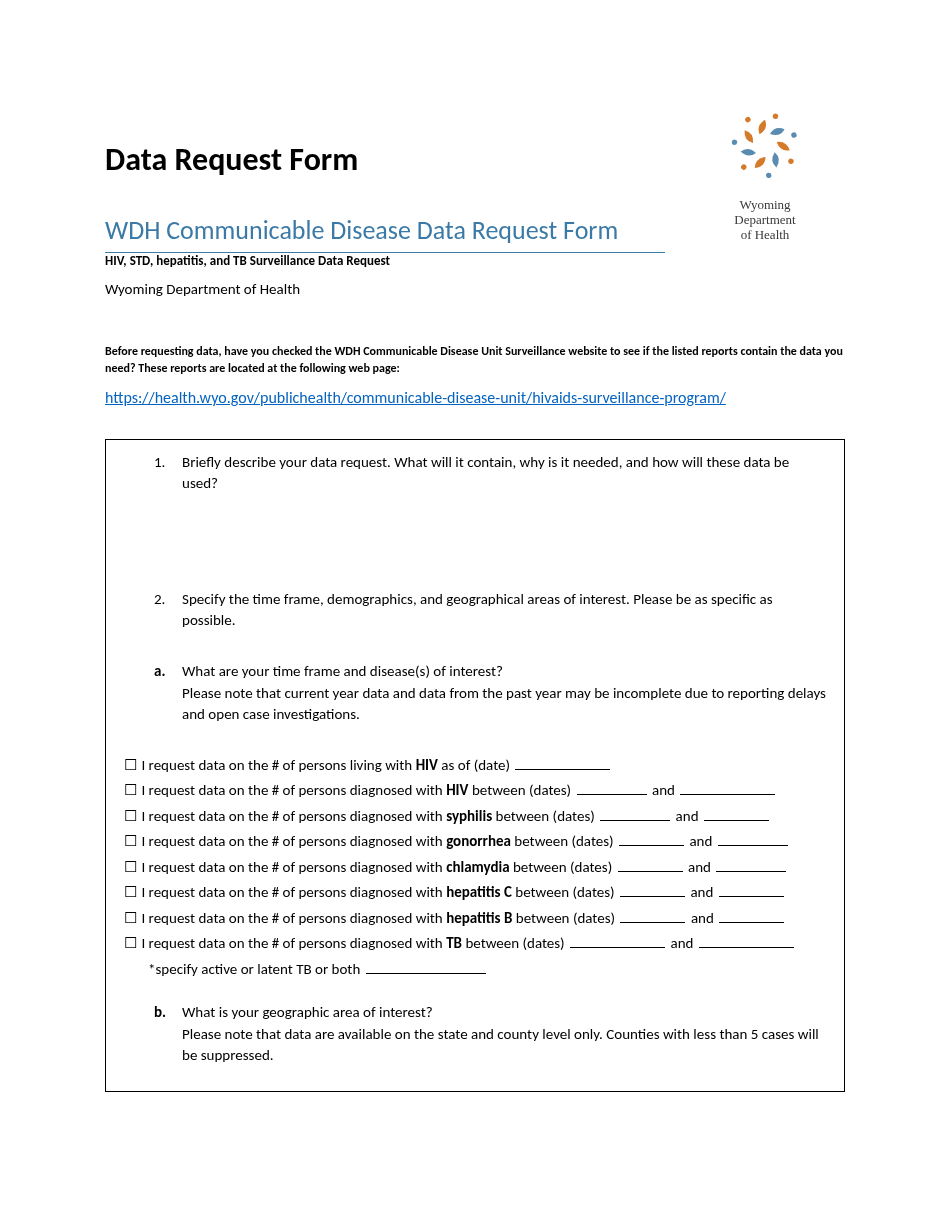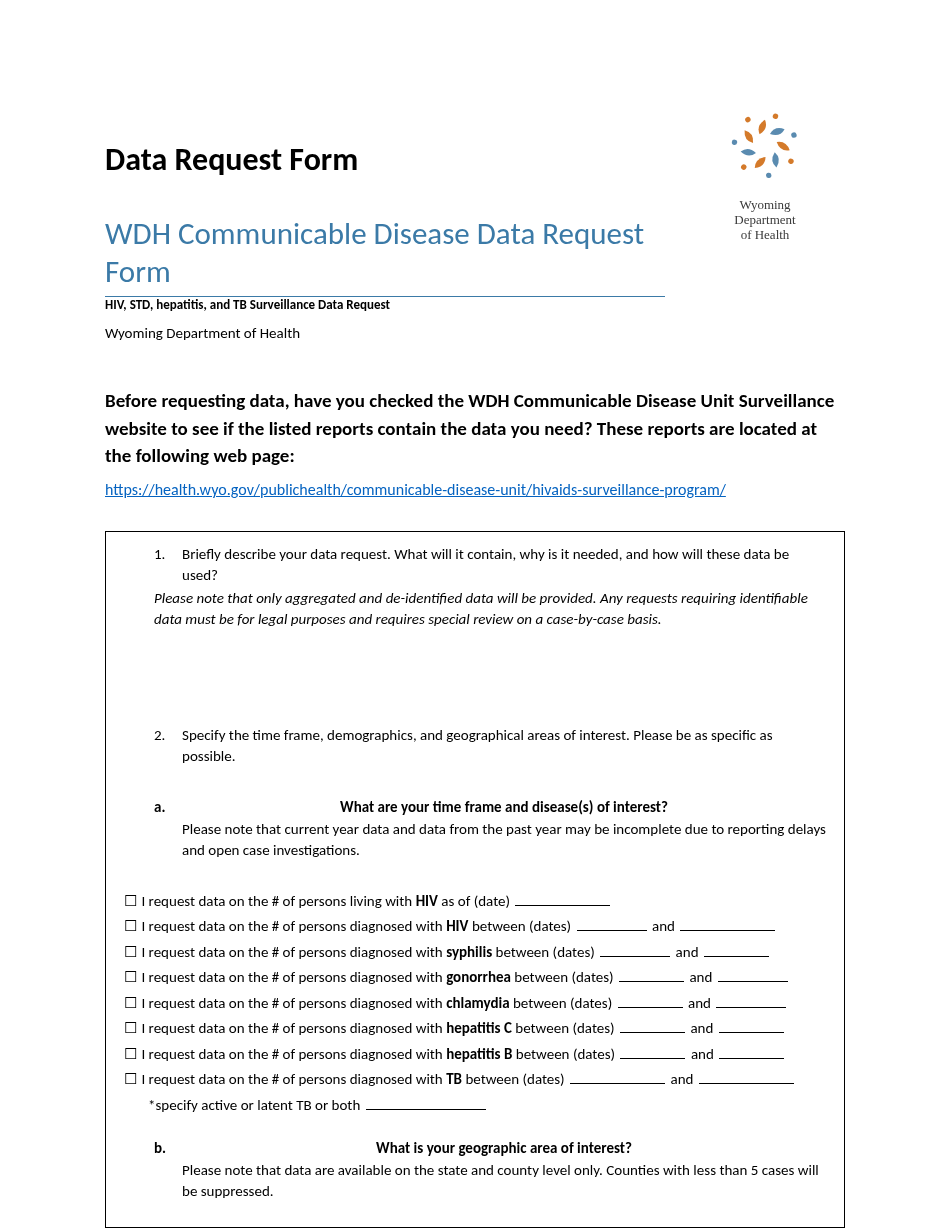--- a/index.html
+++ b/index.html
@@ -18,21 +18,21 @@
       align-items: flex-start;
     }
     .header-left { flex: 1; padding-top: 80px; }
     .page-title {
       font-size: 32px;
       font-weight: bold;
       color: #000;
       margin-bottom: 35px;
     }
     .form-title {
-      font-size: 31px;
+      font-size: 26px;
       font-weight: 300;
       color: #3b7aa7;
       border-bottom: 1px solid #3b7aa7;
       padding-bottom: 6px;
       margin-right: 20px;
     }
     .logo-box {
       width: 160px;
       text-align: center;
       padding-top: 40px;
@@ -49,21 +49,21 @@
       line-height: 1.15;
       color: #3a3a3a;
     }
     .section-bold {
       font-weight: bold;
       font-size: 13px;
     }
     .dept-line { margin-top: 12px; font-size: 15px; }
     .intro-bold {
       font-weight: bold;
-      font-size: 19px;
+      font-size: 12px;
       margin-top: 45px;
       line-height: 1.45;
     }
     .link {
       color: #0563c1;
       text-decoration: underline;
       margin-top: 10px;
       display: block;
       font-size: 16px;
     }
@@ -97,21 +97,21 @@
       margin-left: 30px;
       margin-top: 2px;
       line-height: 1.4;
     }
     .sub-letter {
       width: 28px;
       font-weight: bold;
       flex-shrink: 0;
     }
     .sub-text { flex: 1; }
-    .sub-bold { font-weight: bold; text-align: center; }
+    .sub-bold { font-weight: normal; }
     .sub-italic {
       margin-left: 58px;
       margin-top: 1px;
       line-height: 1.4;
     }
     .checklist {
       margin-top: 28px;
     }
     .check-item {
       display: flex;
@@ -184,21 +184,20 @@
 
 <div class="intro-bold">Before requesting data, have you checked the WDH Communicable Disease Unit Surveillance website to see if the listed reports contain the data you need? These reports are located at the following web page:</div>
 <a class="link">https://health.wyo.gov/publichealth/communicable-disease-unit/hivaids-surveillance-program/</a>
 
 <div class="form-box">
 
   <div class="q-row">
     <div class="q-num">1.</div>
     <div class="q-text">Briefly describe your data request. What will it contain, why is it needed, and how will these data be used?</div>
   </div>
-  <div class="italic-note">Please note that only aggregated and de-identified data will be provided. Any requests requiring identifiable data must be for legal purposes and requires special review on a case-by-case basis.</div>
 
   <div class="gap-large"></div>
 
   <div class="q-row">
     <div class="q-num">2.</div>
     <div class="q-text">Specify the time frame, demographics, and geographical areas of interest. Please be as specific as possible.</div>
   </div>
 
   <div class="gap-med"></div>
 

